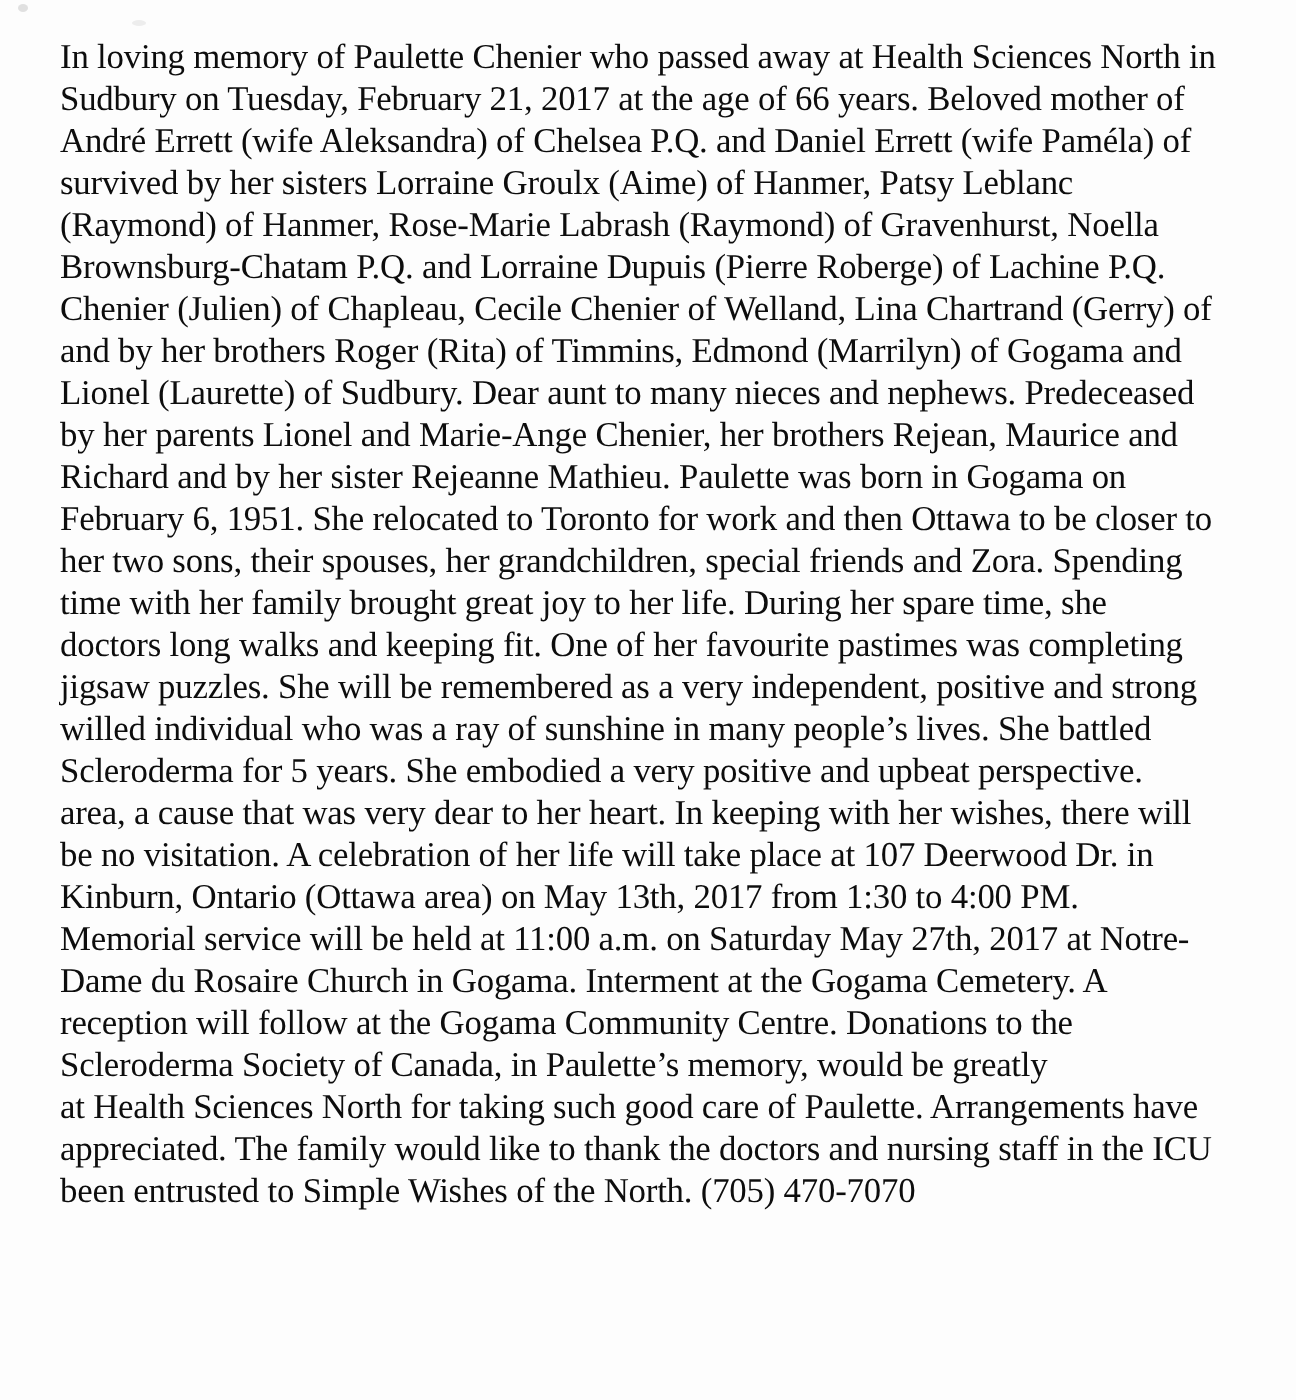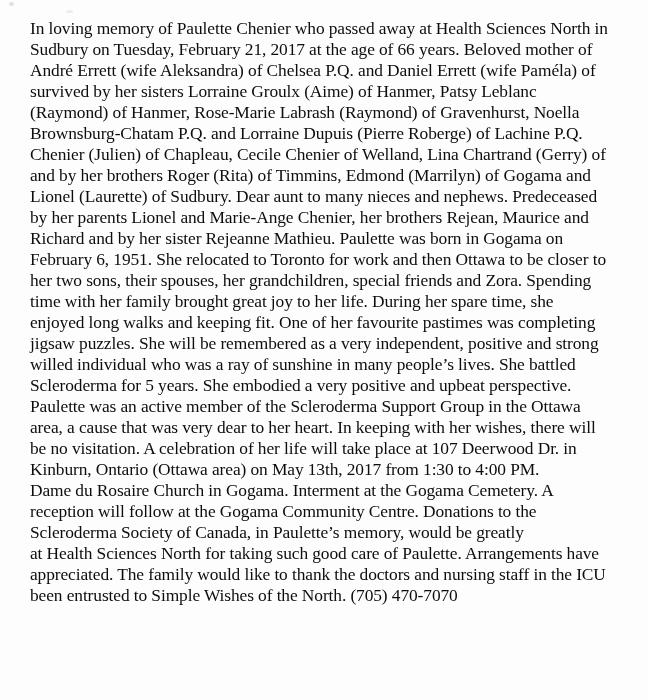--- a/index.html
+++ b/index.html
@@ -56,28 +56,28 @@
     <div class="obit-line">(Raymond) of Hanmer, Rose-Marie Labrash (Raymond) of Gravenhurst, Noella</div>
     <div class="obit-line">Brownsburg-Chatam P.Q. and Lorraine Dupuis (Pierre Roberge) of Lachine P.Q.</div>
     <div class="obit-line">Chenier (Julien) of Chapleau, Cecile Chenier of Welland, Lina Chartrand (Gerry) of</div>
     <div class="obit-line">and by her brothers Roger (Rita) of Timmins, Edmond (Marrilyn) of Gogama and</div>
     <div class="obit-line">Lionel (Laurette) of Sudbury. Dear aunt to many nieces and nephews. Predeceased</div>
     <div class="obit-line">by her parents Lionel and Marie-Ange Chenier, her brothers Rejean, Maurice and</div>
     <div class="obit-line">Richard and by her sister Rejeanne Mathieu. Paulette was born in Gogama on</div>
     <div class="obit-line">February 6, 1951. She relocated to Toronto for work and then Ottawa to be closer to</div>
     <div class="obit-line">her two sons, their spouses, her grandchildren, special friends and Zora. Spending</div>
     <div class="obit-line">time with her family brought great joy to her life. During her spare time, she</div>
-    <div class="obit-line">enjoyed long walks and keeping fit. One of her favourite pastimes was completing</div>
+    <div class="obit-line">doctors long walks and keeping fit. One of her favourite pastimes was completing</div>
     <div class="obit-line">jigsaw puzzles. She will be remembered as a very independent, positive and strong</div>
     <div class="obit-line">willed individual who was a ray of sunshine in many people’s lives. She battled</div>
     <div class="obit-line">Scleroderma for 5 years. She embodied a very positive and upbeat perspective.</div>
-    <div class="obit-line">Paulette was an active member of the Scleroderma Support Group in the Ottawa</div>
     <div class="obit-line">area, a cause that was very dear to her heart. In keeping with her wishes, there will</div>
     <div class="obit-line">be no visitation. A celebration of her life will take place at 107 Deerwood Dr. in</div>
     <div class="obit-line">Kinburn, Ontario (Ottawa area) on May 13th, 2017 from 1:30 to 4:00 PM.</div>
+    <div class="obit-line">Memorial service will be held at 11:00 a.m. on Saturday May 27th, 2017 at Notre-</div>
     <div class="obit-line">Dame du Rosaire Church in Gogama. Interment at the Gogama Cemetery. A</div>
     <div class="obit-line">reception will follow at the Gogama Community Centre. Donations to the</div>
     <div class="obit-line">Scleroderma Society of Canada, in Paulette’s memory, would be greatly</div>
     <div class="obit-line">at Health Sciences North for taking such good care of Paulette. Arrangements have</div>
     <div class="obit-line">appreciated. The family would like to thank the doctors and nursing staff in the ICU</div>
     <div class="obit-line">been entrusted to Simple Wishes of the North. (705) 470-7070</div>
   </div>
 </div>
 
 </body></html>

